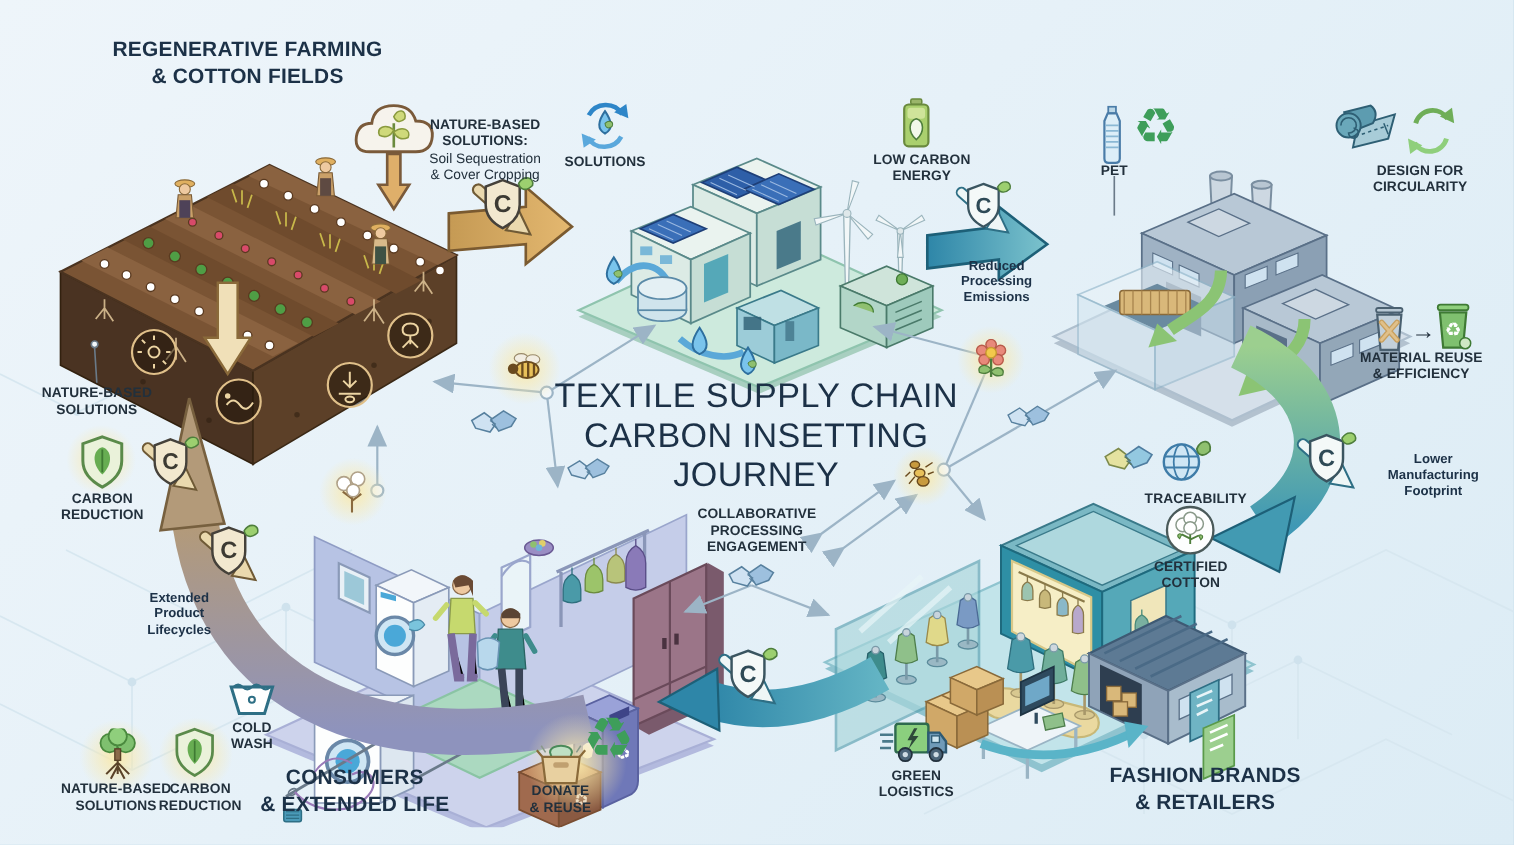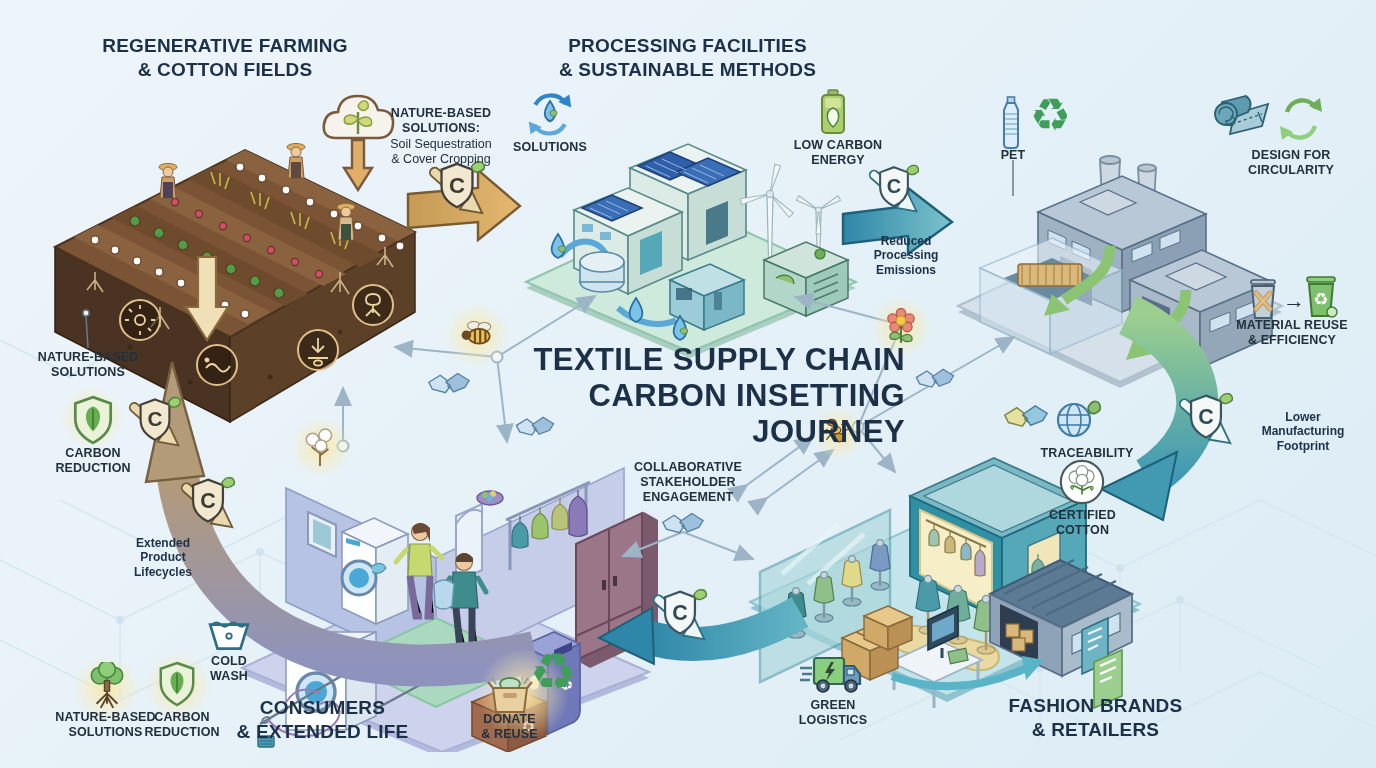--- a/index.html
+++ b/index.html
@@ -5,21 +5,21 @@
   html,body{margin:0;padding:0;background:#cfe3ee;}
   #canvas{position:relative;width:1376px;height:768px;overflow:hidden;
     background:linear-gradient(135deg,#eef5fa 0%,#e6f1f8 45%,#dcecf5 100%);
     font-family:"Liberation Sans",sans-serif;}
   .abs{position:absolute;}
   .lbl{position:absolute;white-space:pre-line;text-align:center;color:#22303c;line-height:1.2;}
   .heading{font-size:19px;font-weight:bold;color:#1c3147;letter-spacing:.2px;line-height:1.24;}
   .s13{font-size:12.5px;font-weight:bold;letter-spacing:.1px;}
   .s13r{font-size:12.5px;font-weight:normal;text-align:center;}
   .s15{font-size:12px;font-weight:bold;color:#1c3147;}
-  .title{font-size:31px;font-weight:bold;color:#1c3147;line-height:1.16;letter-spacing:.4px;text-align:right;}
+  .title{font-size:31px;font-weight:normal;color:#1c3147;line-height:1.16;letter-spacing:.4px;}
   .glow{position:absolute;border-radius:50%;background:radial-gradient(circle,rgba(250,233,170,.95) 0%,rgba(250,233,170,0) 70%);}
   svg{display:block;}
 </style>
 </head>
 <body>
 
 <div id="canvas">
 
 <svg class="abs" style="left:0;top:0" width="1376" height="768" viewBox="0 0 1376 768">
   <g stroke="#d7e7f0" stroke-width="1.6" fill="none">
@@ -863,32 +863,30 @@
       <use href="#donate-box"></use>
     </svg>
 <div class="abs" style="left:530px;top:642px;font-size:52px;color:#3e9e5a;font-family:'DejaVu Sans',sans-serif">♻</div>
 
 <svg class="abs" style="left:798px;top:650px" width="66" height="46" viewBox="0 0 66 46">
       <use href="#truck"></use>
     </svg>
 
 <div class="lbl heading" style="left:40px;top:34px;width:370px">REGENERATIVE FARMING
 &amp; COTTON FIELDS</div>
-<div class="lbl heading" style="left:500px;top:34px;width:375px">PROCESSING FACILITIES
-&amp; SUSTAINABLE METHODS</div>
 <div class="lbl heading" style="left:175px;top:696px;width:295px">CONSUMERS
 &amp; EXTENDED LIFE</div>
 <div class="lbl heading" style="left:948px;top:694px;width:295px">FASHION BRANDS
 &amp; RETAILERS</div>
 
 <div class="lbl title" style="left:470px;top:342px;width:435px">TEXTILE SUPPLY CHAIN
 CARBON INSETTING
 JOURNEY</div>
 <div class="lbl s13" style="left:608px;top:460px;width:160px">COLLABORATIVE
-STAKEHOLDER
+PROCESSING
 ENGAGEMENT</div>
 
 <div class="lbl s13" style="left:363px;top:106px;width:156px">NATURE-BASED
 SOLUTIONS:</div>
 <div class="lbl s13r" style="left:353px;top:137px;width:176px">Soil Sequestration
 &amp; Cover Cropping</div>
 <div class="lbl s13" style="left:28px;top:350px;width:120px">NATURE-BASED
 SOLUTIONS</div>
 
 <div class="lbl s13" style="left:505px;top:140px;width:90px">SOLUTIONS</div>

